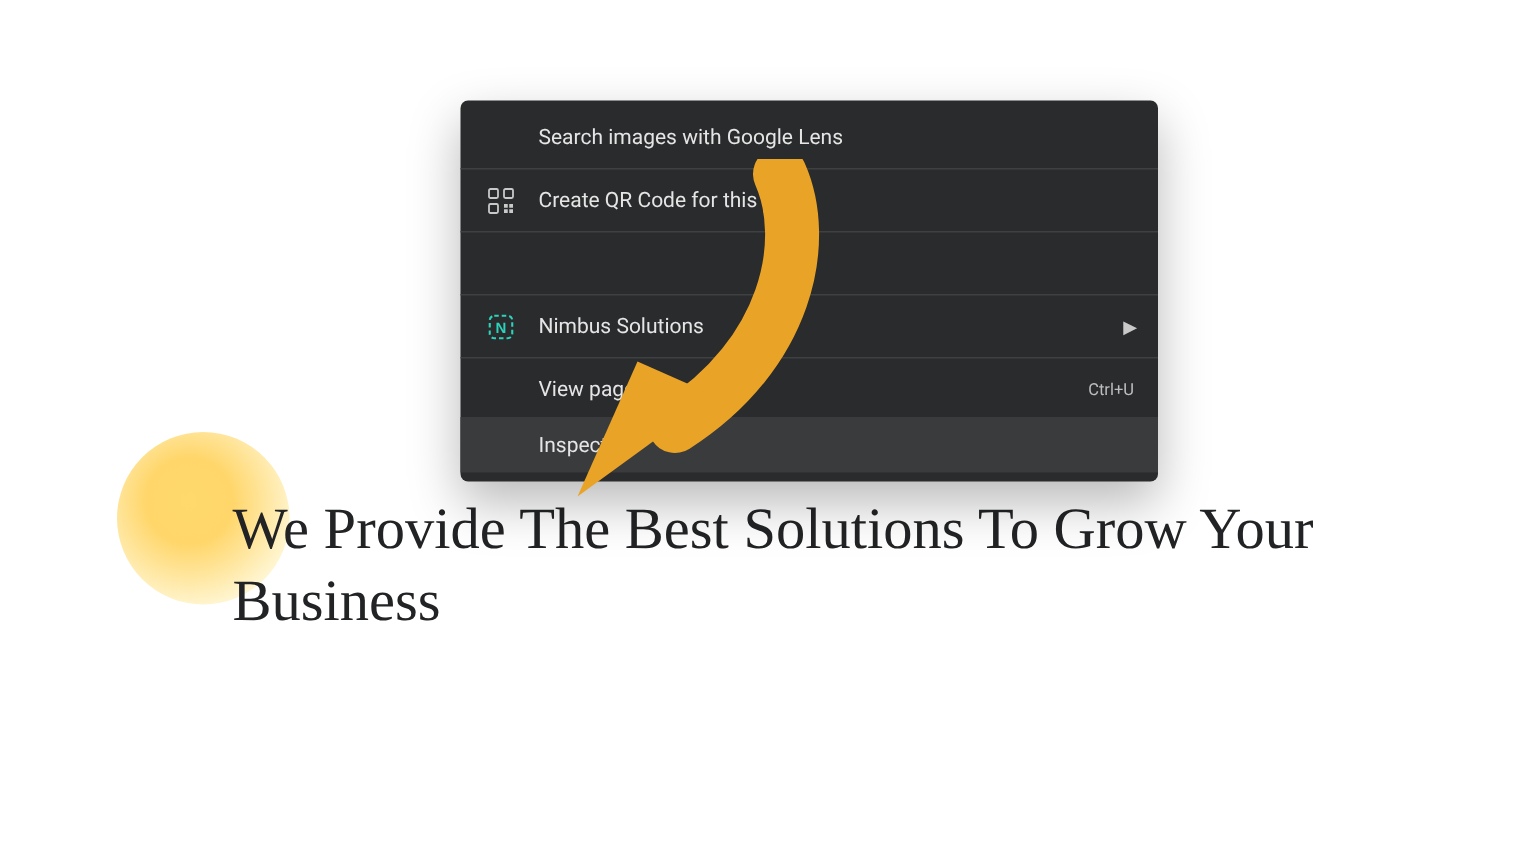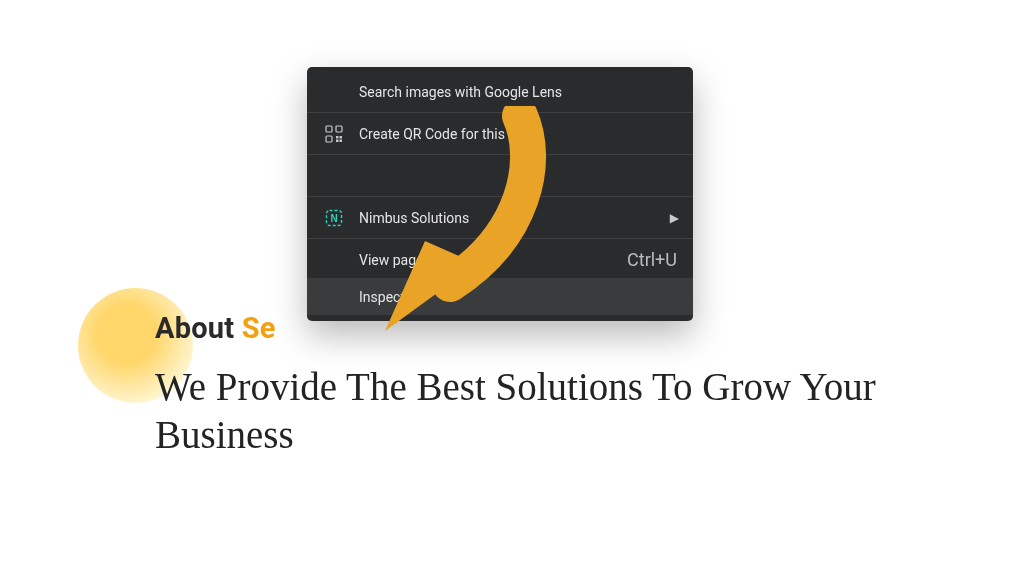--- a/index.html
+++ b/index.html
@@ -44,21 +44,21 @@
       color: #222325;
       font-weight: 500;
       max-width: 760px;
     }
 
     
     .ctx {
       position: absolute;
       left: 307px;
       top: 67px;
-      width: 386px;
+      width: 465px;
       background: #2a2b2d;
       border-radius: 5px;
       box-shadow: 0 14px 34px rgba(0,0,0,0.28);
       padding: 6px 0;
       color: #e6e6e6;
       font-size: 14px;
     }
     .ctx-item {
       display: flex;
       align-items: center;
@@ -71,21 +71,21 @@
       width: 22px;
       height: 22px;
       margin-right: 14px;
       display: flex;
       align-items: center;
       justify-content: center;
       flex-shrink: 0;
     }
     .ctx-icon.empty { }
     .ctx-label { flex: 1; color: #e5e5e5; }
-    .ctx-shortcut { color: #bdbdbd; font-size: 18px; text-align: right; }
+    .ctx-shortcut { color: #bdbdbd; font-size: 11px; text-align: right; }
     .ctx-sep {
       height: 1px;
       background: #3f4042;
       margin: 2px 0;
     }
     .ctx-sub {
       position: absolute;
       right: 14px;
       top: 50%;
       transform: translateY(-50%);
@@ -102,23 +102,20 @@
       height: 240px;
       pointer-events: none;
     }
   </style>
 </head>
 <body>
 
 <div class="circle-deco"></div>
 
 <div class="page-text">
-  <div class="about-line">
-    <span class="about-dark">About </span><span class="about-accent">Se</span>
-  </div>
   <div class="headline">We Provide The Best Solutions To Grow Your Business</div>
 </div>
 
 <div class="ctx">
 
   <div class="ctx-item">
     <span class="ctx-icon empty"></span>
     <span class="ctx-label">Search images with Google Lens</span>
   </div>
   <div class="ctx-sep"></div>

